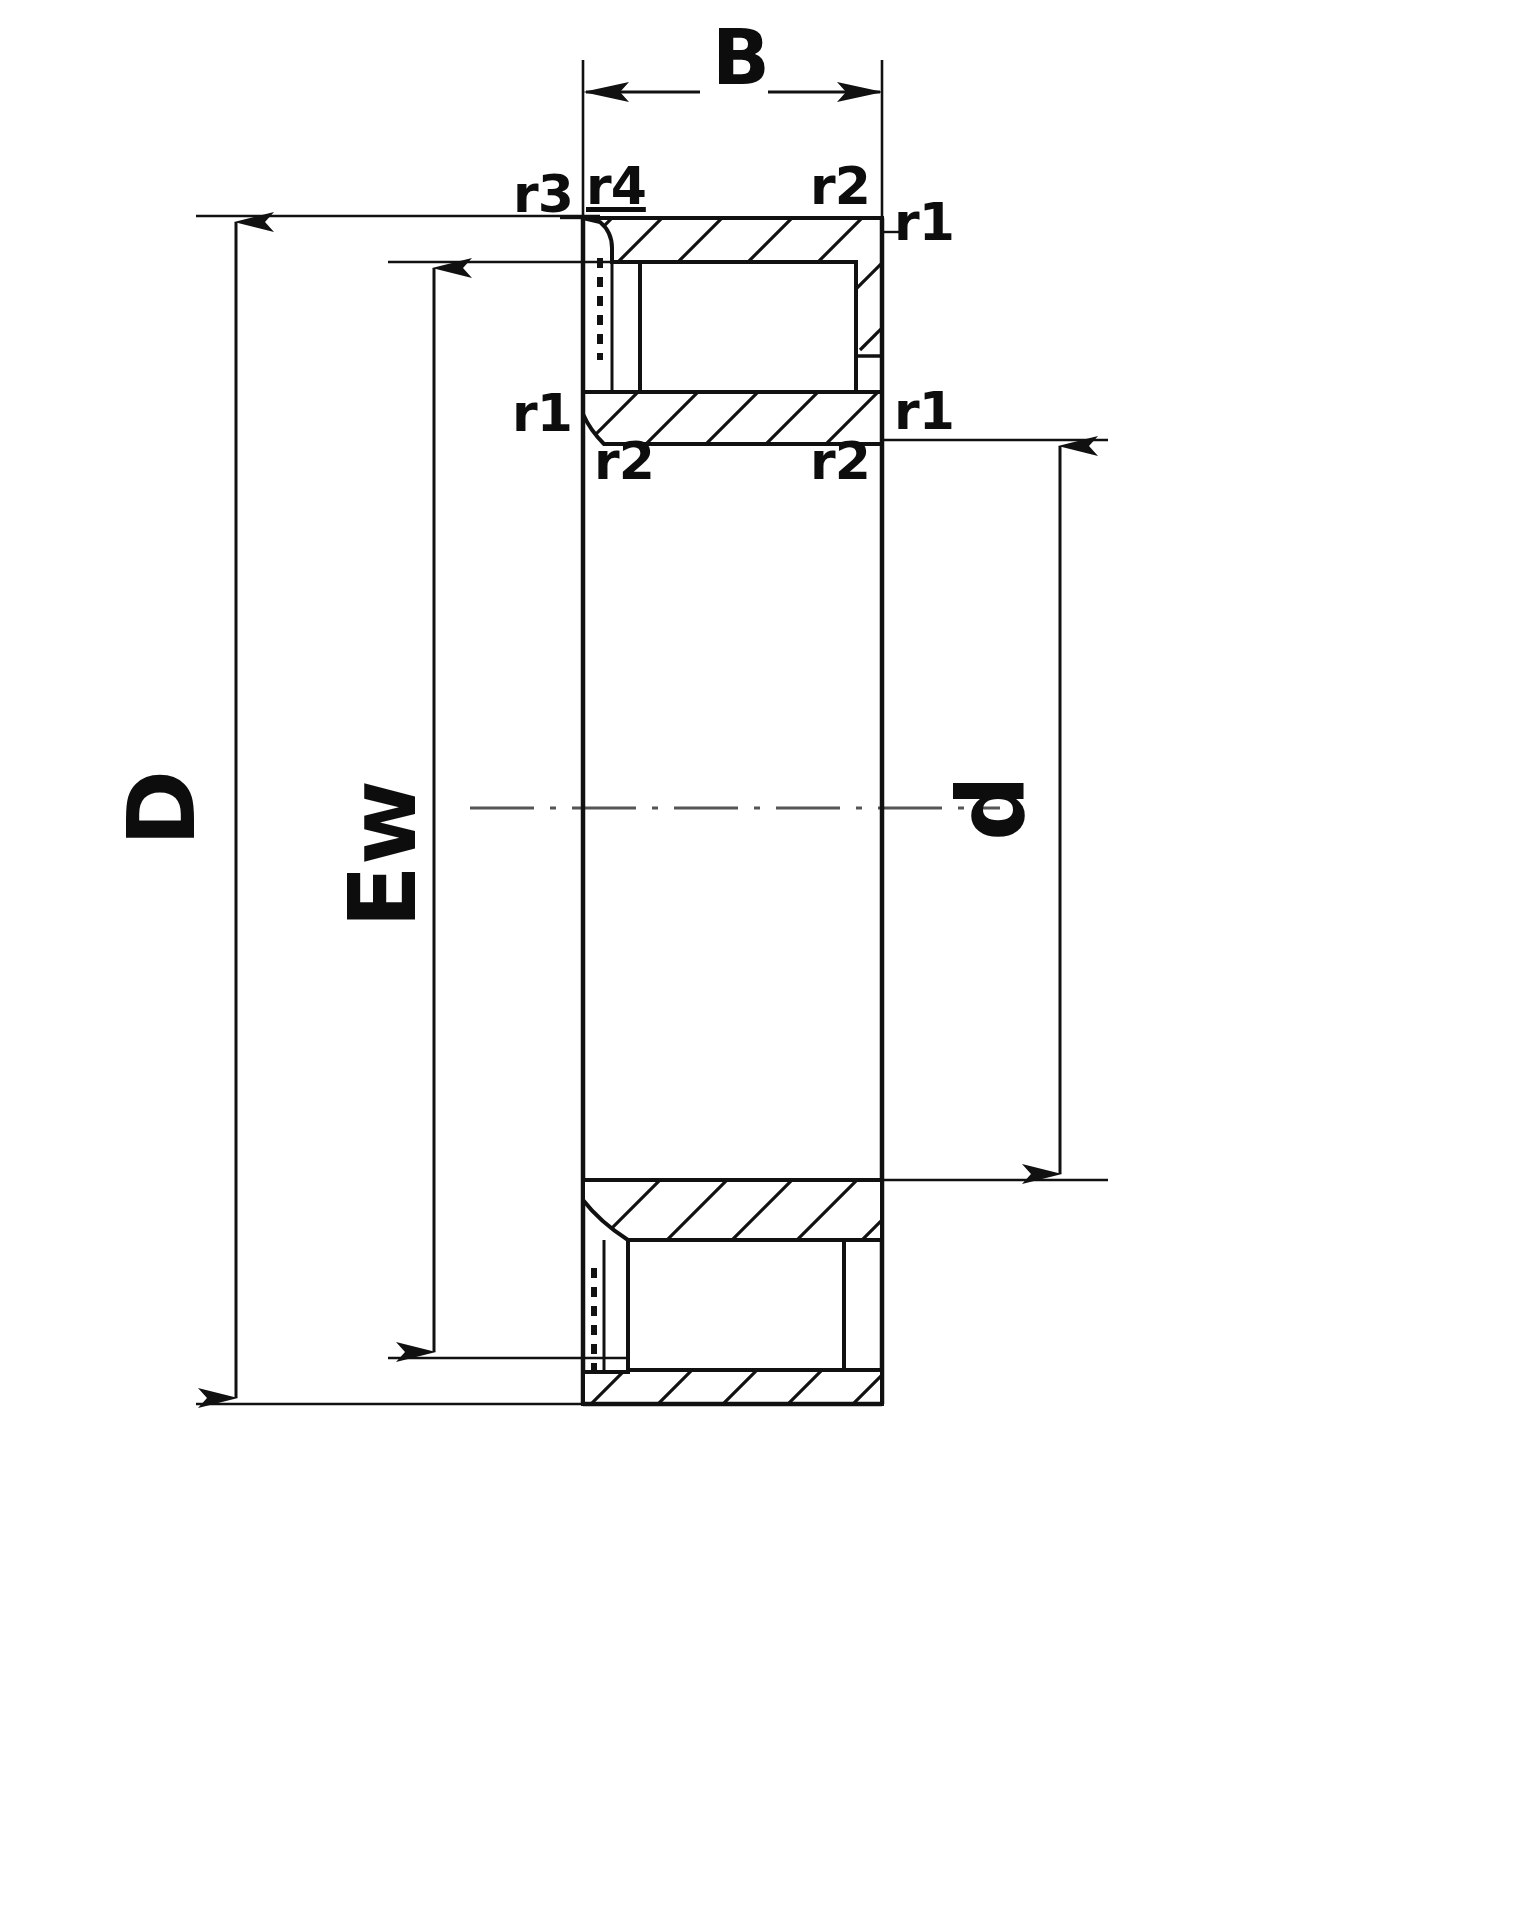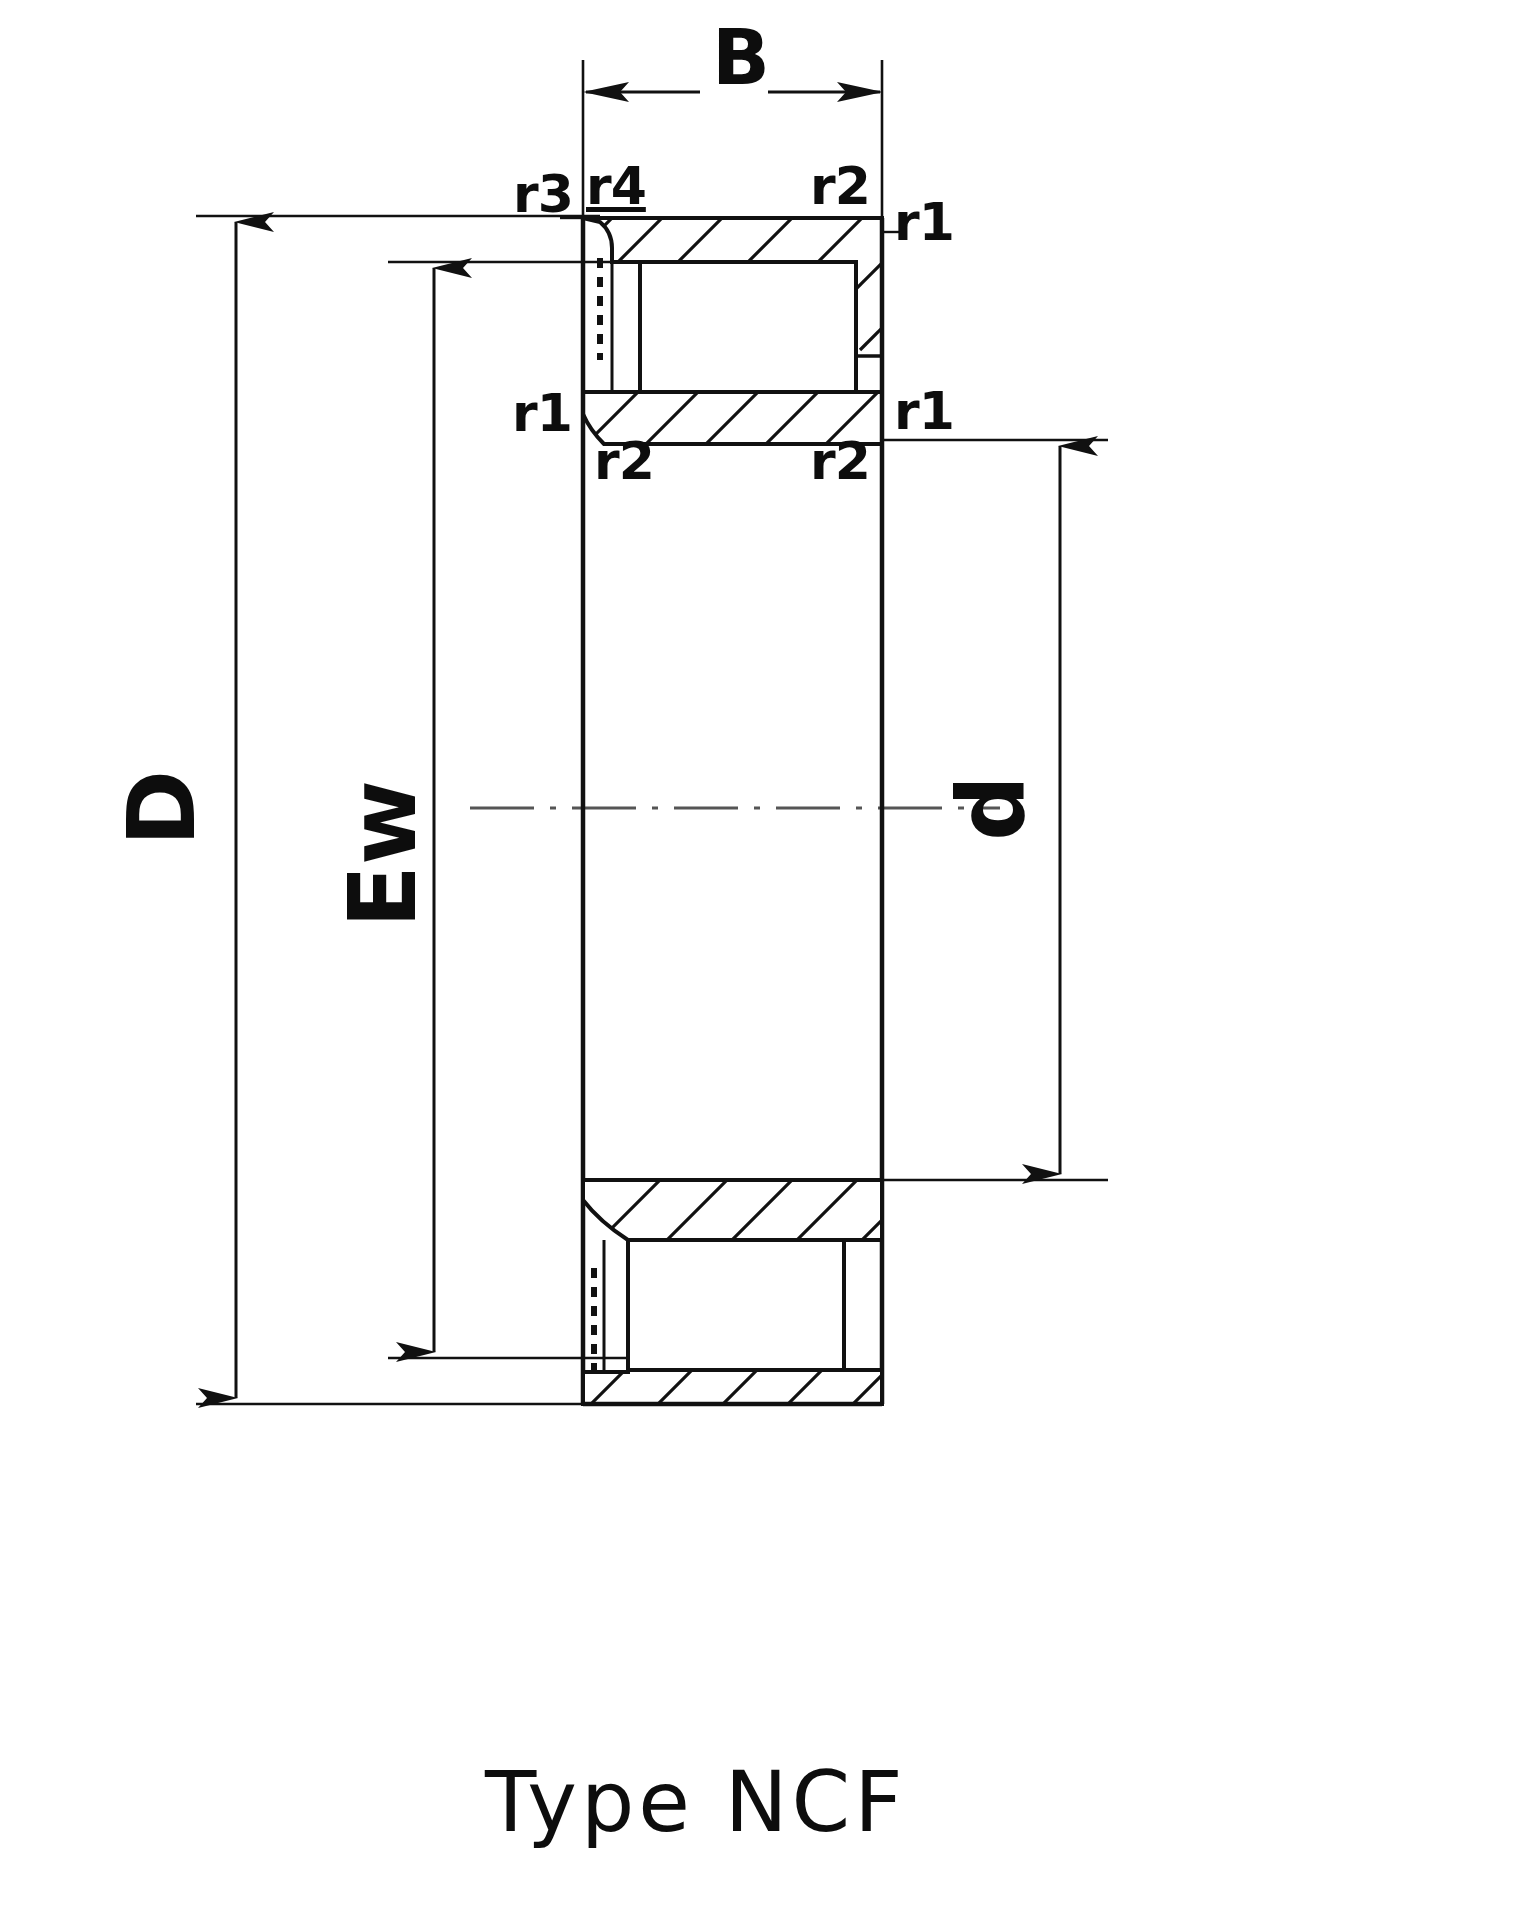--- a/index.html
+++ b/index.html
@@ -210,15 +210,14 @@
   <div class="lbl lbl-r" style="left:894px; top:196px;">r1</div>
 
   <div class="lbl lbl-r" style="left:512px; top:387px;">r1</div>
 
   <div class="lbl lbl-r" style="left:594px; top:435px;">r2</div>
 
   <div class="lbl lbl-r" style="left:810px; top:435px;">r2</div>
 
   <div class="lbl lbl-r" style="left:894px; top:385px;">r1</div>
 
-  <div class="lbl lbl-caption" style="left:485px; top:1760px;">Type NCF</div>
 
 </div>
 
 </body></html>

